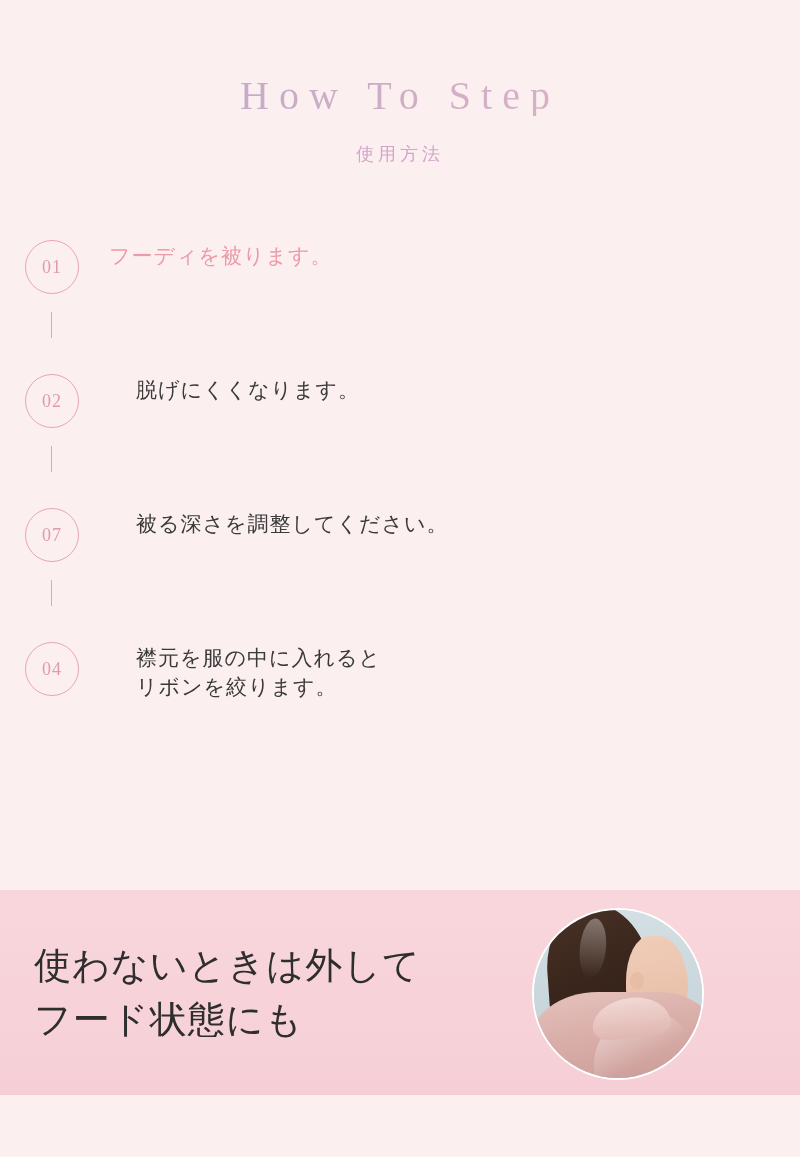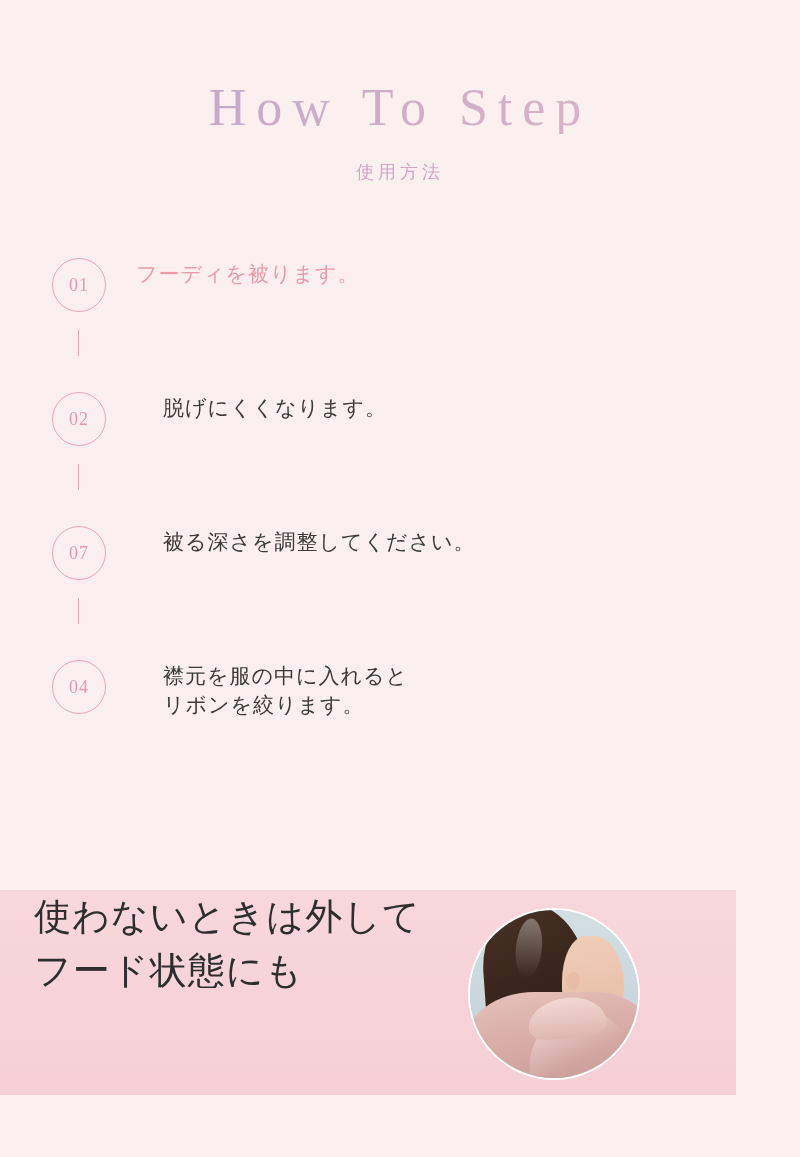--- a/index.html
+++ b/index.html
@@ -15,44 +15,43 @@
     position: relative;
   }
 
   
   .header {
     padding-top: 76px;
     text-align: center;
   }
   .title-en {
     font-family: "Liberation Serif", serif;
-    font-size: 52px;
+    font-size: 40px;
     letter-spacing: 10px;
     color: #c5aac4;
     font-weight: 400;
     line-height: 1;
     background: linear-gradient(90deg, #b9a8cd 0%, #cfaec6 50%, #e3b6c6 100%);
     -webkit-background-clip: text;
     background-clip: text;
-    margin-top: 6px;
     -webkit-text-fill-color: transparent;
   }
   .title-ja {
     margin-top: 26px;
     font-size: 18px;
     letter-spacing: 4px;
     color: #d2a6c9;
     font-weight: 400;
   }
 
   
   .steps {
     position: relative;
     margin: 72px 0 0 0;
-    padding: 0 0 0 52px;
+    padding: 0 0 0 25px;
   }
   .step {
     position: relative;
     display: flex;
     align-items: flex-start;
     min-height: 66px;
   }
   .step + .step {
     margin-top: 68px;
     gap: 27px;
@@ -95,25 +94,25 @@
   }
   .step-text.accent {
     color: #ec9aa7;
   }
 
   
   .banner {
     position: absolute;
     left: 0;
     bottom: 62px;
-    width: 736px;
+    width: 800px;
     height: 205px;
     background: linear-gradient(180deg, #f8d7dc 0%, #f6cfd6 100%);
     display: flex;
-    align-items: flex-start;
+    align-items: center;
   }
   .banner-text {
     margin-left: 34px;
     font-size: 37px;
     line-height: 1.45;
     color: #2e2e2e;
     letter-spacing: 1px;
     white-space: pre-line;
   }
   .banner-photo {

